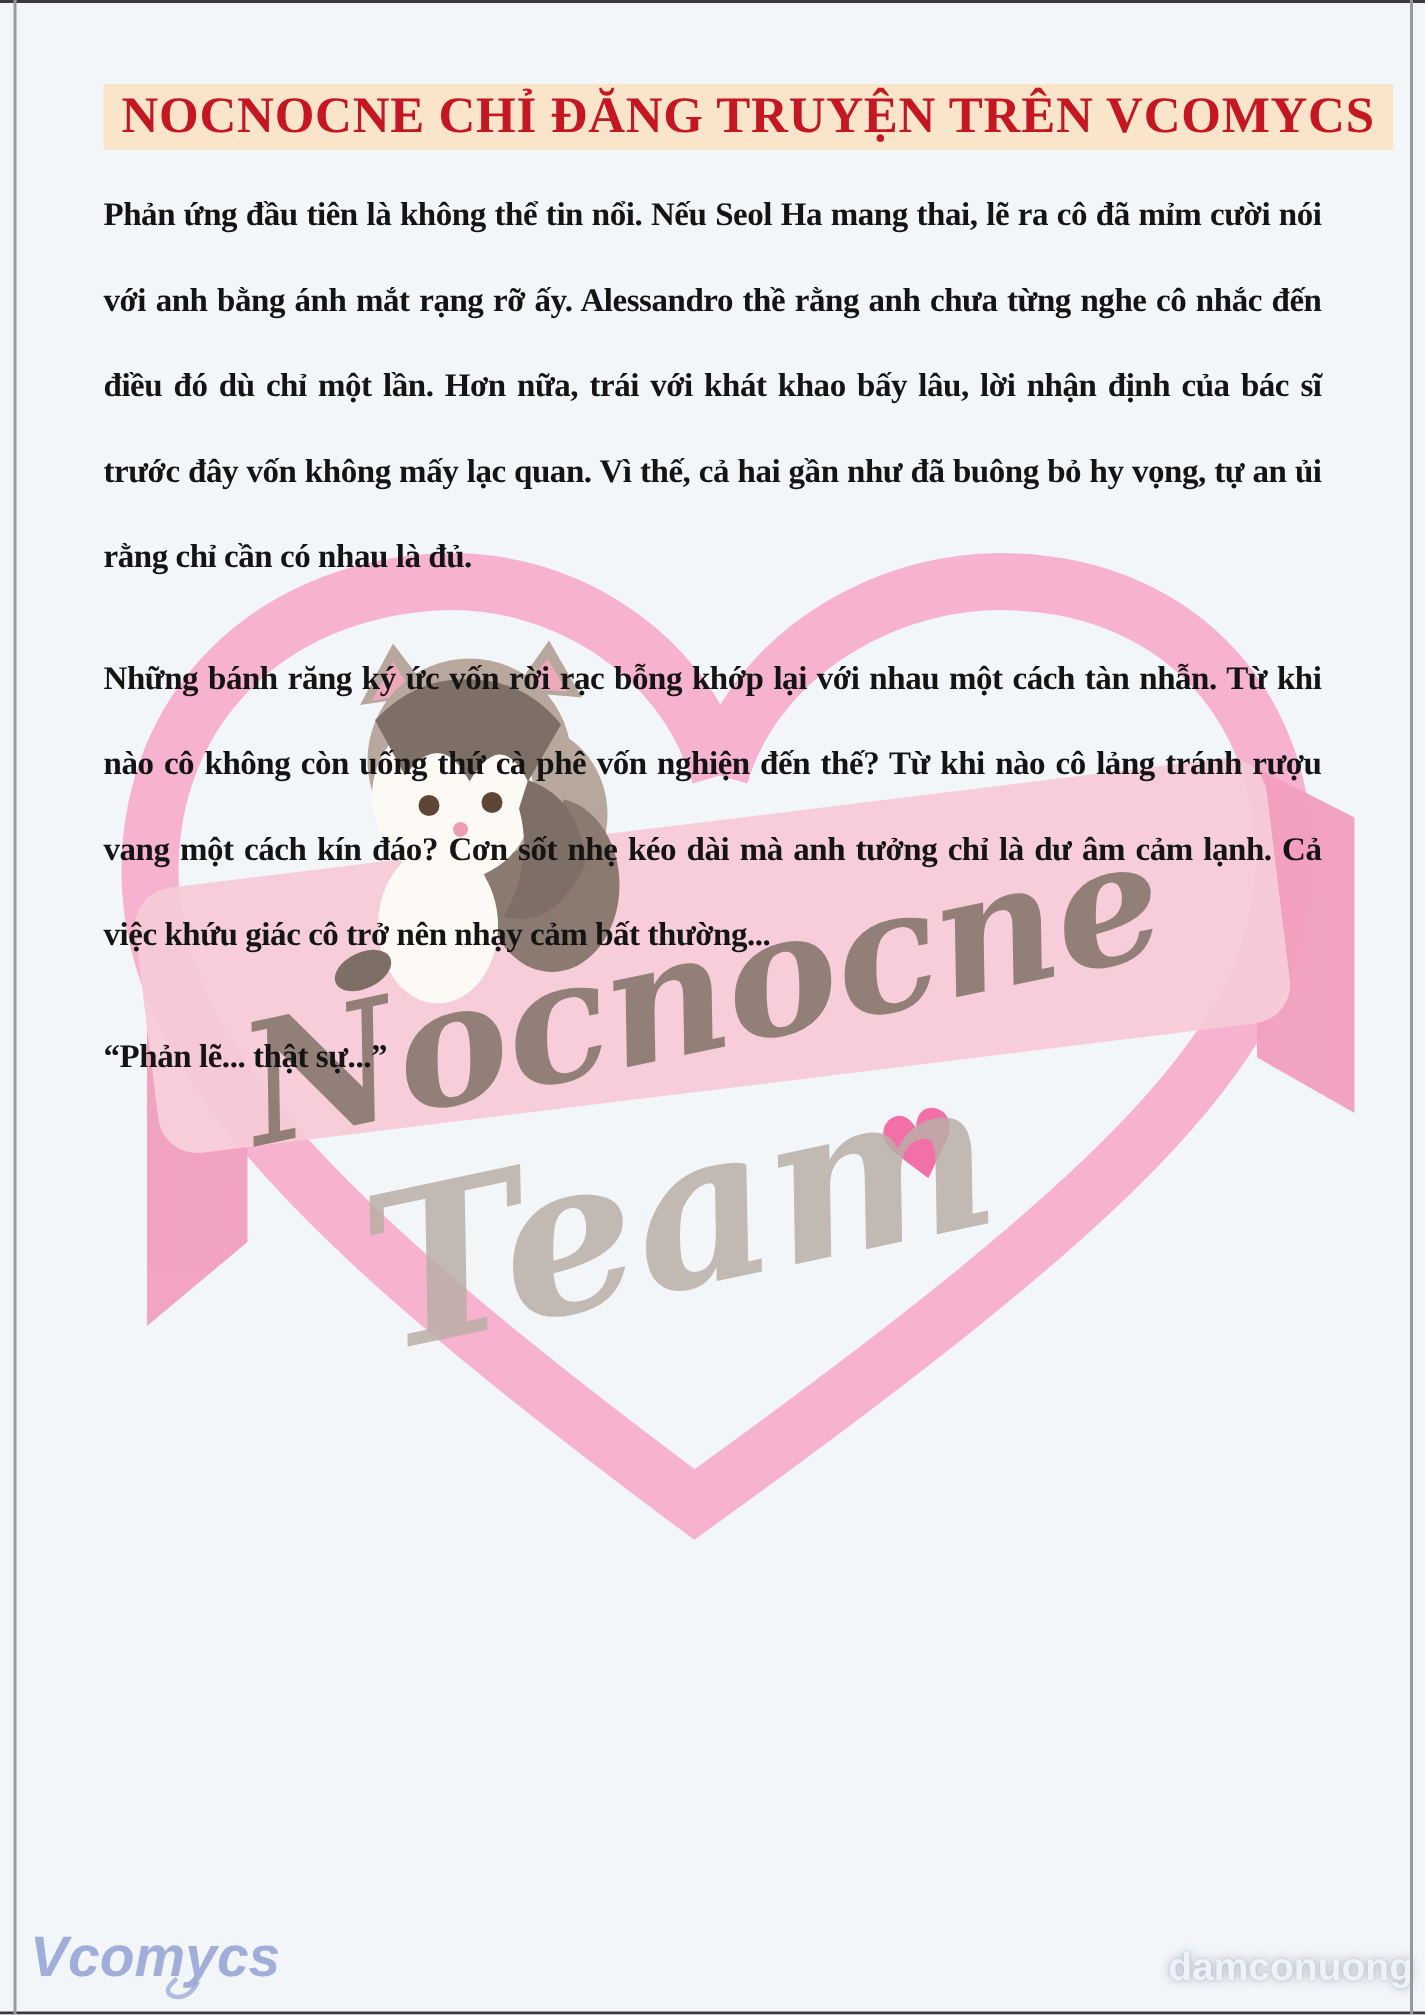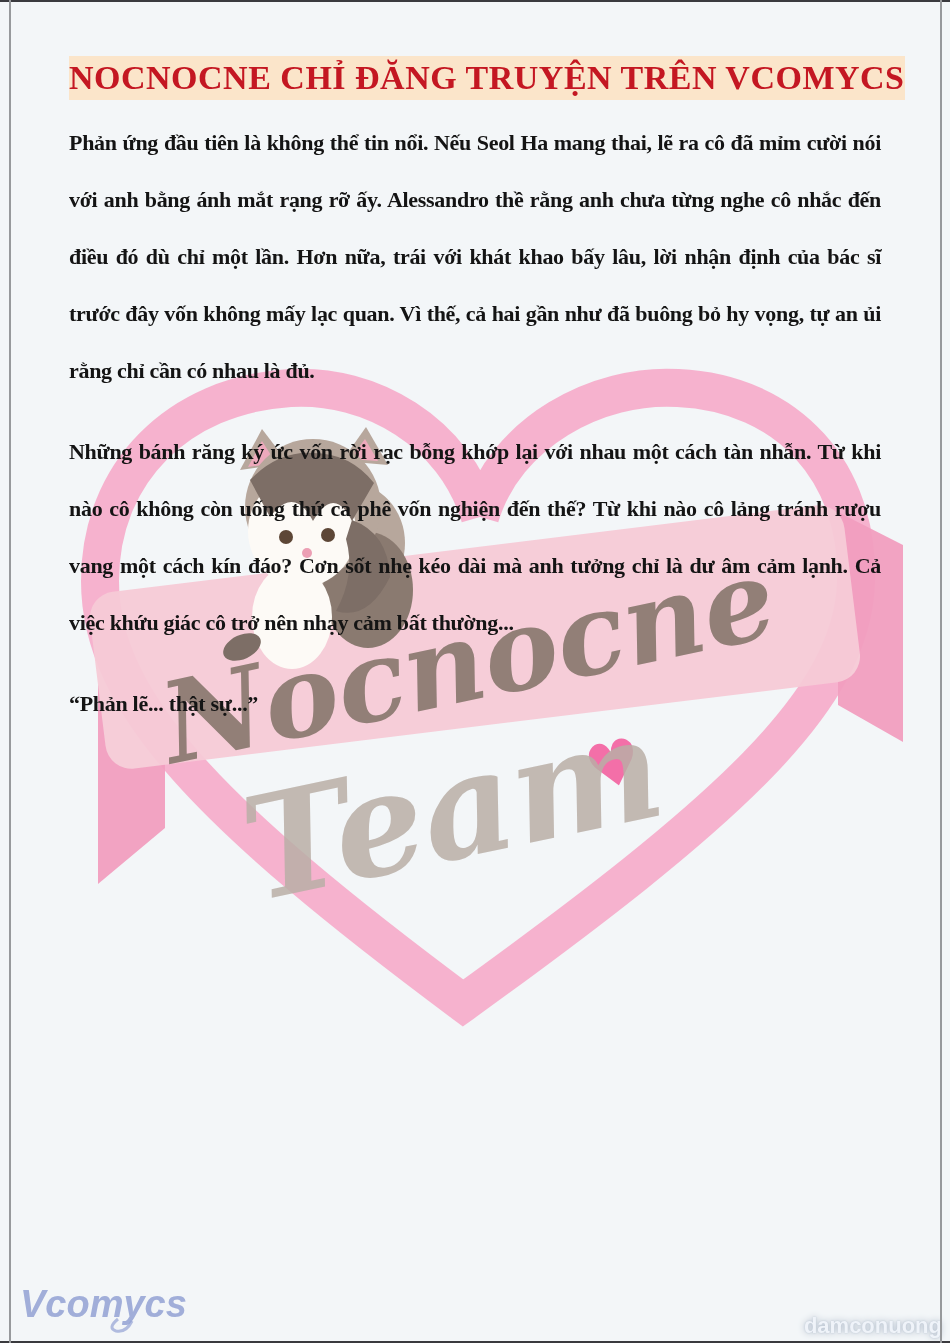--- a/index.html
+++ b/index.html
@@ -16,36 +16,36 @@
   .edge.left{top:0;left:9px;width:2px;height:100%;background:#97999c;}
   .edge.right{top:0;left:940px;width:2px;height:100%;background:#97999c;}
 
   .watermark{position:absolute;top:0;left:0;z-index:0;}
 
   .content{position:relative;z-index:1;padding:56px 69px 0 69px;}
   .notice{
     width:fit-content;margin:0 auto;
     background:#fbe5ca;color:#c41722;
     font-weight:bold;font-size:34px;line-height:42px;
-    padding:1px 0;letter-spacing:.5px;white-space:nowrap;
+    padding:1px 12px;letter-spacing:.5px;white-space:nowrap;
   }
   .content p{
     margin:24px 0 0 0;
     font-size:22px;line-height:57px;letter-spacing:-0.3px;
     font-weight:bold;color:#141414;
   }
   .content p.first{margin-top:14px;}
   .content p.just{text-align:justify;}
   .content p.italic{font-style:italic;}
 
   .vcomycs{position:absolute;left:14px;bottom:8px;z-index:2;}
   .handle{
-    position:absolute;right:8px;bottom:4px;z-index:2;
+    position:absolute;right:8px;bottom:16px;z-index:2;
     font-family:"Liberation Sans", sans-serif;
-    font-size:22px;font-weight:bold;color:#eff3f9;
+    font-size:26px;font-weight:bold;color:#eff3f9;
     text-shadow:0 0 7px #a8b4c4, 0 0 2px #c2ccd8;
   }
 </style>
 </head>
 <body>
 
 <div class="edge top"></div>
 <div class="edge bottom"></div>
 <div class="edge left"></div>
 <div class="edge right"></div>

